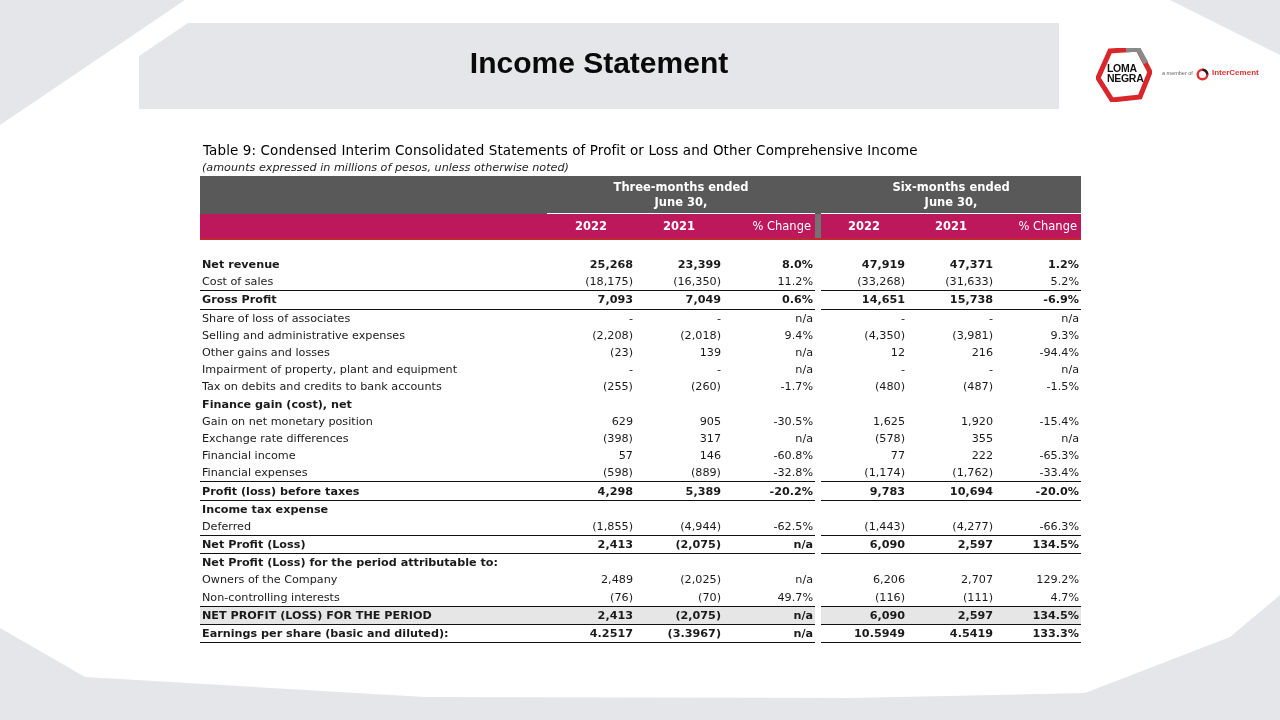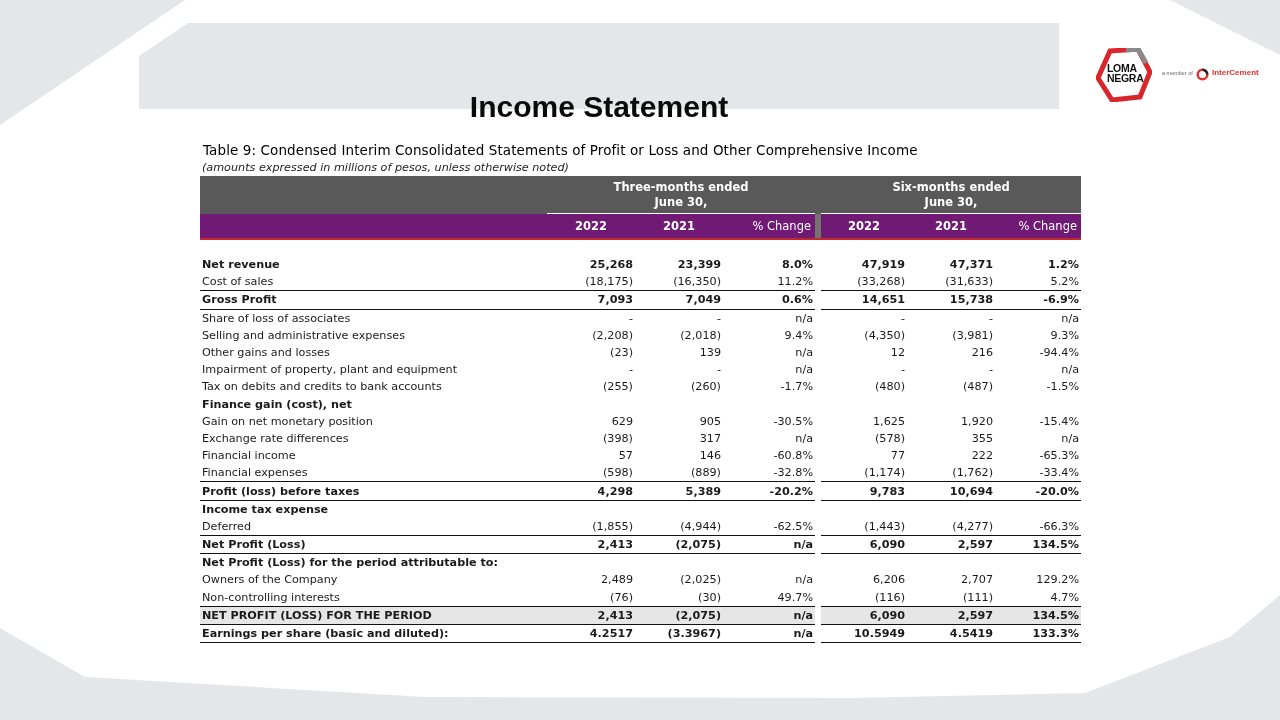--- a/index.html
+++ b/index.html
@@ -3,21 +3,21 @@
 <meta charset="utf-8">
 <style>
   html, body { margin: 0; padding: 0; }
   body {
     width: 1280px; height: 720px; position: relative; overflow: hidden;
     background: #ffffff; font-family: "DejaVu Sans", sans-serif; color: #111;
   }
   .bg-shape { position: absolute; left: 0; top: 0; width: 1280px; height: 720px; }
   .title-text {
     position: absolute; left: 139px; top: 46px; width: 920px; text-align: center;
-    font-family: "Liberation Sans", sans-serif; font-weight: bold; font-size: 30px; color: #0a0a0a; margin-top: 44px;
+    font-family: "Liberation Sans", sans-serif; font-weight: bold; font-size: 30px; color: #0a0a0a;
   }
   .logo { position: absolute; left: 1096px; top: 48px; width: 170px; height: 54px; }
   .logo-mark { position: absolute; left: 0; top: 0; width: 56px; height: 54px; }
   .logo-text {
     position: absolute; left: 11px; top: 15px; font-family: "Liberation Sans", sans-serif;
     font-weight: bold; font-size: 10.5px; line-height: 10px; color: #111; letter-spacing: -0.3px;
   }
   .member-of {
     position: absolute; left: 66px; top: 22px; font-family: "Liberation Sans", sans-serif;
     font-size: 5.5px; color: #666;
@@ -42,21 +42,21 @@
   table.fin col.c-a { width: 88px; }
   table.fin col.c-b { width: 88px; }
   table.fin col.c-c { width: 92px; }
   table.fin col.c-gap { width: 6px; }
   table.fin col.c-d { width: 86px; }
   table.fin col.c-e { width: 88px; }
   table.fin col.c-f { width: 86px; }
   .hdr1 th { background: #595959; color: #fff; height: 37px; font-weight: bold; font-size: 11.5px;
     text-align: center; line-height: 15px; padding: 0; vertical-align: middle; }
   .hdr1 th .under { display: block; }
-  .hdr2 th { background: #701a75; color: #fff; height: 24px; font-size: 11.5px; padding: 0 4px;
+  .hdr2 th { background: #be185d; color: #fff; height: 24px; font-size: 11.5px; padding: 0 4px;
     text-align: center; border-bottom: 2px solid #c0282d; }
   .hdr2 th.b { font-weight: bold; }
   .hdr2 th.n { font-weight: normal; text-align: right; }
   .hdr1 th.span-l, .hdr1 th.span-r { border-bottom: 1px solid #ffffff; margin-top: 47px; }
   .hdr1 th.gap, .hdr2 th.gap { background: #595959; }
   .hdr2 th.gap { background: #767171; }
   tbody td { height: 17.2px; padding: 0 2px; white-space: nowrap; color: #1a1a1a; }
   tbody td.lbl { text-align: left; padding-left: 2px; }
   tbody td.num { text-align: right; padding-right: 2px; }
   tbody tr.first td { padding-top: 16px; font-weight: bold; }
@@ -321,21 +321,21 @@
         <td class="num">(2,025)</td>
         <td class="num">n/a</td>
         <td class="gap"></td>
         <td class="num">6,206</td>
         <td class="num">2,707</td>
         <td class="num">129.2%</td>
       </tr>
       <tr class="">
         <td class="lbl">Non-controlling interests</td>
         <td class="num">(76)</td>
-        <td class="num">(30)</td>
+        <td class="num">(70)</td>
         <td class="num">49.7%</td>
         <td class="gap"></td>
         <td class="num">(116)</td>
         <td class="num">(111)</td>
         <td class="num">4.7%</td>
       </tr>
       <tr class="bold ruled shade">
         <td class="lbl">NET PROFIT (LOSS) FOR THE PERIOD</td>
         <td class="num">2,413</td>
         <td class="num">(2,075)</td>

